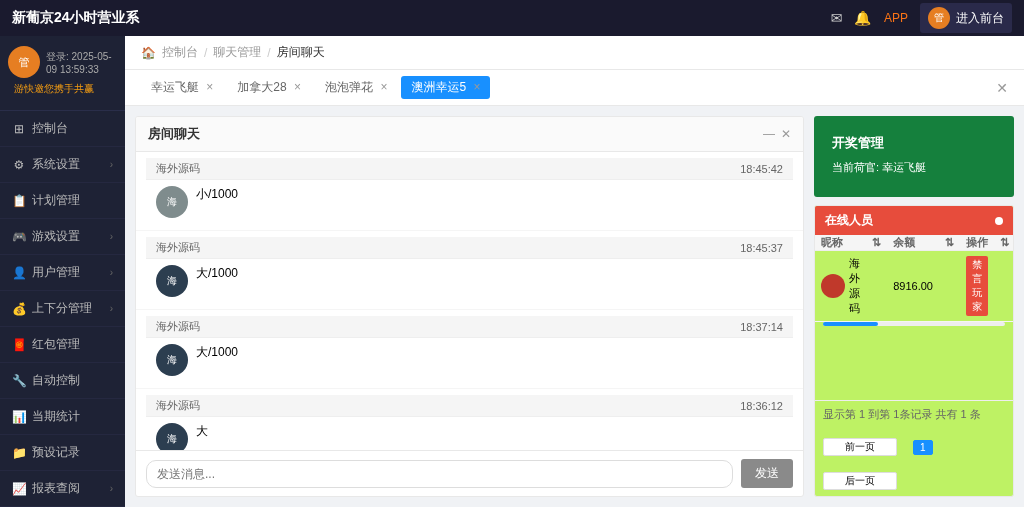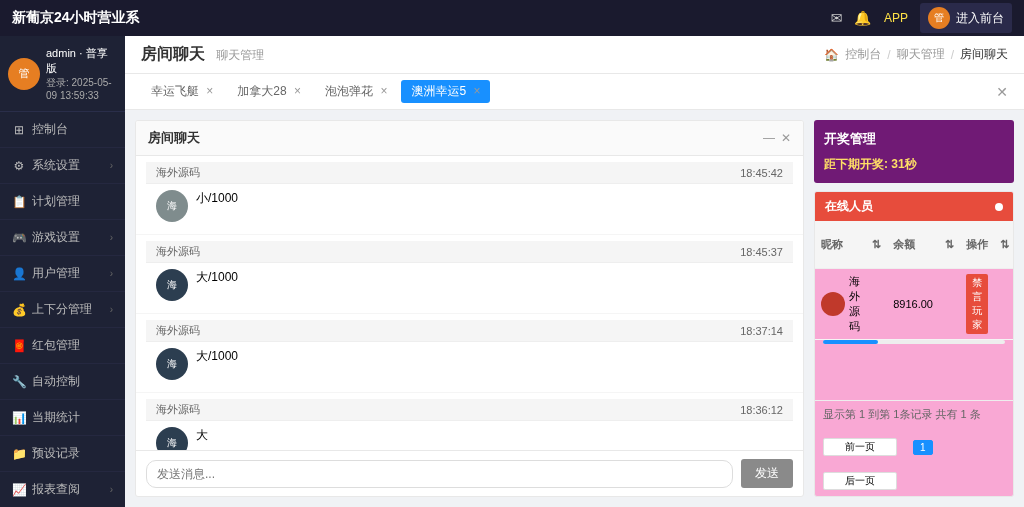--- a/index.html
+++ b/index.html
@@ -3,21 +3,21 @@
   <meta charset="utf-8">
   <style>
     * { margin: 0; padding: 0; box-sizing: border-box; }
     body { font-family: 'Microsoft YaHei', Arial, sans-serif; font-size: 12px; background: #f0f2f5; display: flex; flex-direction: column; height: 507px; overflow: hidden; }
 
     
     .topbar { background: #1a1a2e; height: 36px; display: flex; align-items: center; justify-content: space-between; padding: 0 12px; color: #fff; flex-shrink: 0; gap: 44px; }
     .topbar-title { font-size: 14px; font-weight: bold; color: #fff; }
     .topbar-right { display: flex; align-items: center; gap: 12px; }
     .topbar-icon { color: #ccc; font-size: 14px; cursor: pointer; }
-    .topbar-app { color: #fde047; font-size: 12px; }
+    .topbar-app { color: #f97316; font-size: 12px; }
     .topbar-user { display: flex; align-items: center; gap: 6px; background: #2a2a4a; padding: 4px 8px; border-radius: 3px; color: #fff; cursor: pointer; }
     .topbar-avatar { width: 22px; height: 22px; border-radius: 50%; background: #e67e22; display: flex; align-items: center; justify-content: center; font-size: 10px; color: #fff; }
 
     
     .main-layout { display: flex; flex: 1; overflow: hidden; }
 
     
     .sidebar { width: 125px; background: #1e2235; color: #ccc; display: flex; flex-direction: column; overflow-y: auto; flex-shrink: 0; }
     .sidebar-user { padding: 10px 8px; border-bottom: 1px solid #2a2e4a; }
     .sidebar-user-info { display: flex; align-items: center; gap: 6px; }
@@ -63,32 +63,32 @@
     .chat-msg-content { flex: 1; }
     .chat-msg-text { font-size: 12px; color: #000000; }
     .chat-input-area { display: flex; align-items: center; padding: 8px 10px; border-top: 1px solid #e8e8e8; gap: 8px; }
     .chat-input { flex: 1; border: 1px solid #ddd; border-radius: 10px; padding: 6px 10px; font-size: 12px; outline: none; }
     .chat-send-btn { background: #8a8a8a; color: #fff; border: none; padding: 6px 14px; border-radius: 3px; cursor: pointer; font-size: 12px; }
 
     
     .right-panel { width: 200px; display: flex; flex-direction: column; gap: 8px; flex-shrink: 0; }
 
     
-    .open-mgmt { background: #701a75; border-radius: 3px; padding: 10px; color: #fff; }
+    .open-mgmt { background: #15803d; border-radius: 3px; padding: 18px; color: #fff; }
     .open-mgmt-title { font-size: 13px; font-weight: bold; margin-bottom: 8px; }
     .open-mgmt-row { font-size: 11px; margin-bottom: 4px; }
     .open-mgmt-countdown { font-size: 12px; color: #ffe066; font-weight: bold; margin-top: 6px; }
 
     
-    .online-users { background: #f9a8d4; border: 1px solid #e8e8e8; border-radius: 3px; flex: 1; overflow: hidden; display: flex; flex-direction: column; }
+    .online-users { background: #bef264; border: 1px solid #e8e8e8; border-radius: 3px; flex: 1; overflow: hidden; display: flex; flex-direction: column; }
     .online-users-header { background: #e74c3c; color: #fff; padding: 6px 10px; display: flex; align-items: center; justify-content: space-between; }
     .online-users-title { font-size: 12px; font-weight: bold; }
     .online-users-dot { width: 8px; height: 8px; background: #fff; border-radius: 50%; }
     .online-table { width: 100%; border-collapse: collapse; font-size: 11px; }
-    .online-table th { background: #f5f5f5; padding: 16px 6px; text-align: left; color: #666; border-bottom: 1px solid #eee; }
+    .online-table th { background: #f5f5f5; padding: 0 6px; text-align: left; color: #666; border-bottom: 1px solid #eee; }
     .online-table td { padding: 5px 6px; border-bottom: 1px solid #f5f5f5; }
     .online-user-name { display: flex; align-items: center; gap: 4px; }
     .online-avatar { width: 24px; height: 24px; border-radius: 50%; background: #c0392b; flex-shrink: 0; }
     .online-action-btn { background: #e74c3c; color: #fff; border: none; padding: 2px 6px; border-radius: 2px; cursor: pointer; font-size: 10px; }
     .online-pagination { padding: 6px 8px; font-size: 11px; color: #666; display: flex; align-items: center; gap: 16px; flex-wrap: wrap; border-top: 1px solid #eee; }
     .pagination-btn { padding: 1px 21px; border: 1px solid #ddd; border-radius: 2px; cursor: pointer; font-size: 10px; background: #fff; }
     .pagination-current { background: #1890ff; color: #fff; border: 1px solid #1890ff; padding: 1px 6px; border-radius: 2px; font-size: 10px; }
 
     
     ::-webkit-scrollbar { width: 4px; }
@@ -113,24 +113,24 @@
   </div>
 </div>
 
 <div class="main-layout">
 
   <div class="sidebar">
     <div class="sidebar-user">
       <div class="sidebar-user-info">
         <div class="sidebar-avatar">管</div>
         <div>
-          <div class="sidebar-name">admin · 普享版</div>
           <div class="sidebar-role">登录: 2025-05-09 13:59:33</div>
         </div>
       </div>
+      <div class="sidebar-promo">游快邀您携手共赢</div>
     </div>
     <div class="sidebar-menu">
       <div class="sidebar-item">
         <div class="sidebar-item-left">
           <span class="menu-icon">⊞</span>
           <span>控制台</span>
         </div>
       </div>
       <div class="sidebar-item">
         <div class="sidebar-item-left">
@@ -197,24 +197,20 @@
         </div>
         <span class="sidebar-arrow">›</span>
       </div>
 
     </div>
   </div>
 
   <div class="content-area">
 
     <div class="page-header">
-      <div>
-        <span class="page-title">房间聊天</span>
-        <span class="page-subtitle">聊天管理</span>
-      </div>
       <div class="breadcrumb">
         <span class="breadcrumb-item">🏠</span>
         <span class="breadcrumb-item">控制台</span>
         <span class="breadcrumb-sep">/</span>
         <span class="breadcrumb-item">聊天管理</span>
         <span class="breadcrumb-sep">/</span>
         <span class="breadcrumb-item active">房间聊天</span>
       </div>
     </div>
 
@@ -315,23 +311,23 @@
         <div class="chat-input-area">
           <input class="chat-input" type="text" placeholder="发送消息..." style="">
           <button class="chat-send-btn">发送</button>
         </div>
       </div>
 
       <div class="right-panel">
 
         <div class="open-mgmt">
           <div class="open-mgmt-title">开奖管理</div>
-          <div class="open-mgmt-countdown">
-            <span>距下期开奖:</span>
-            <span>31秒</span>
+          <div class="open-mgmt-row">
+            <span>当前荷官:</span>
+            <span>幸运飞艇</span>
           </div>
         </div>
 
         <div class="online-users">
           <div class="online-users-header">
             <span class="online-users-title">在线人员</span>
             <span class="online-users-dot"></span>
           </div>
           <div style="overflow:auto; flex:1;">
             <table class="online-table">

